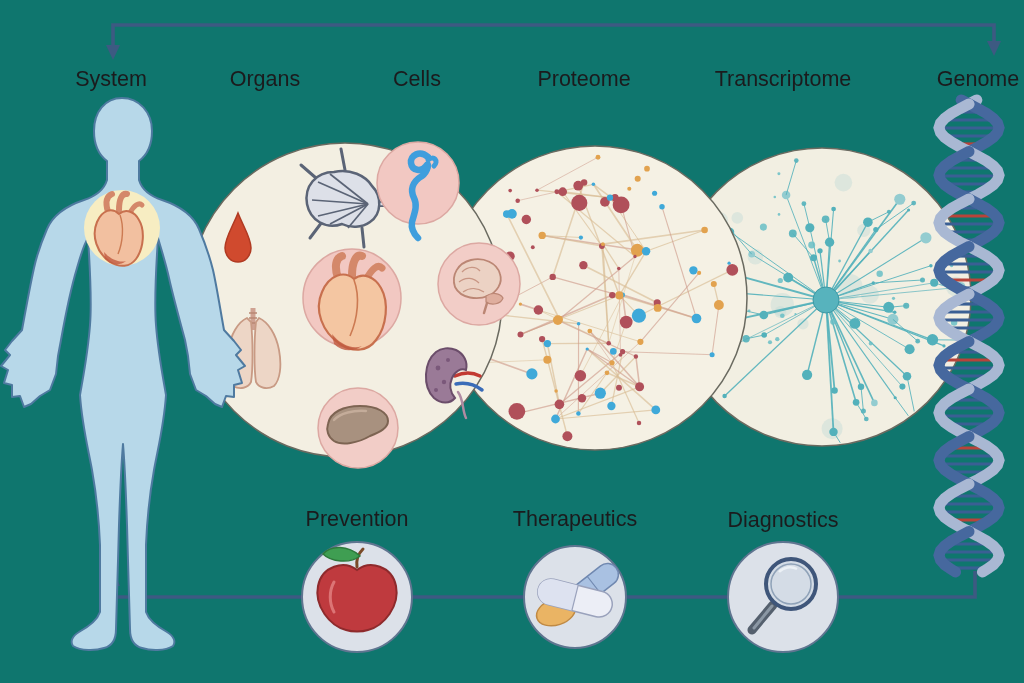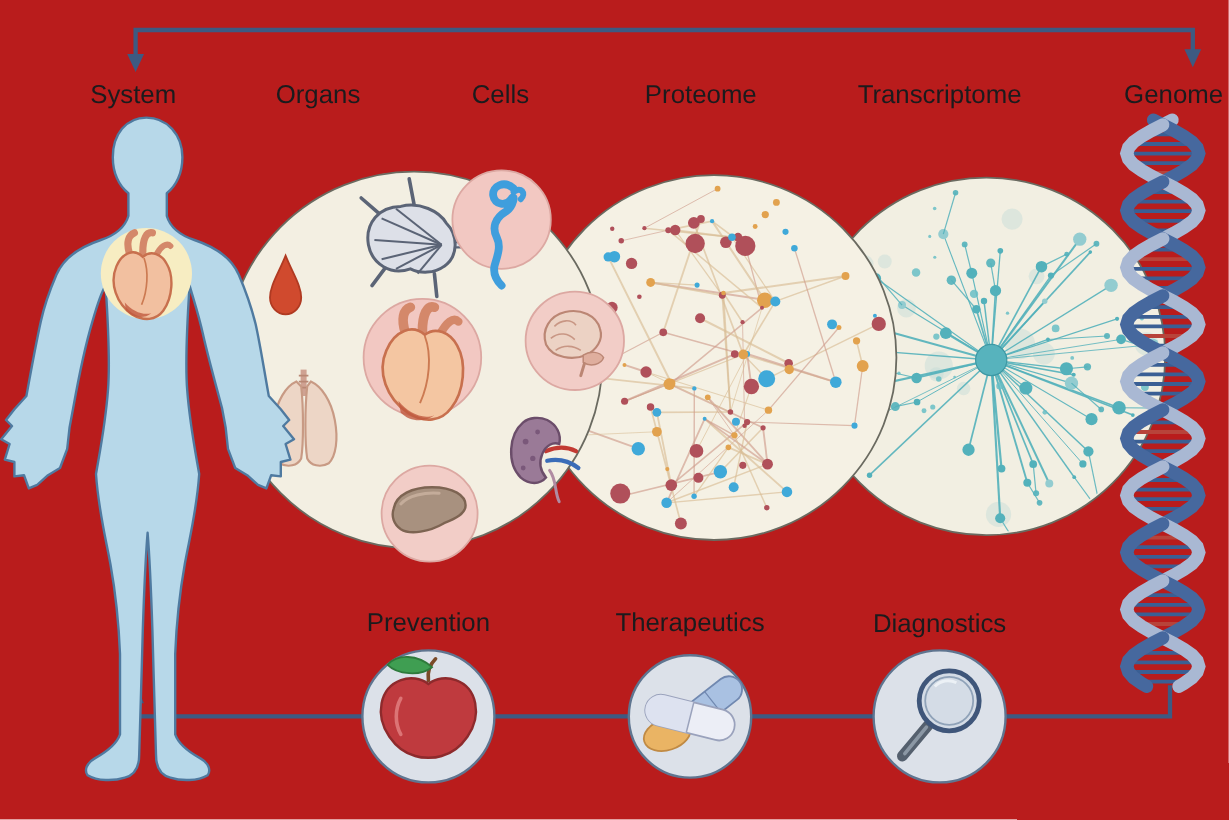--- a/index.html
+++ b/index.html
@@ -1,16 +1,16 @@
 <!DOCTYPE html>
 <html><head>
 <meta charset="utf-8">
 <style>
   html,body{margin:0;padding:0;background:#ffffff;}
-  #stage{position:relative;width:1024px;height:683px;background:#b91c1c;overflow:hidden;}
+  #stage{position:relative;width:1024px;height:683px;background:#0f766e;overflow:hidden;}
   svg{display:block;}
   .lbl{font-family:"Liberation Sans",sans-serif;font-size:21.5px;fill:#1b1b1d;}
 </style>
 </head>
 <body>
 
 <div id="stage">
 <svg width="1024" height="683" viewBox="0 0 1024 683" xmlns="http://www.w3.org/2000/svg">
   <defs>
     <clipPath id="clipProteome">

